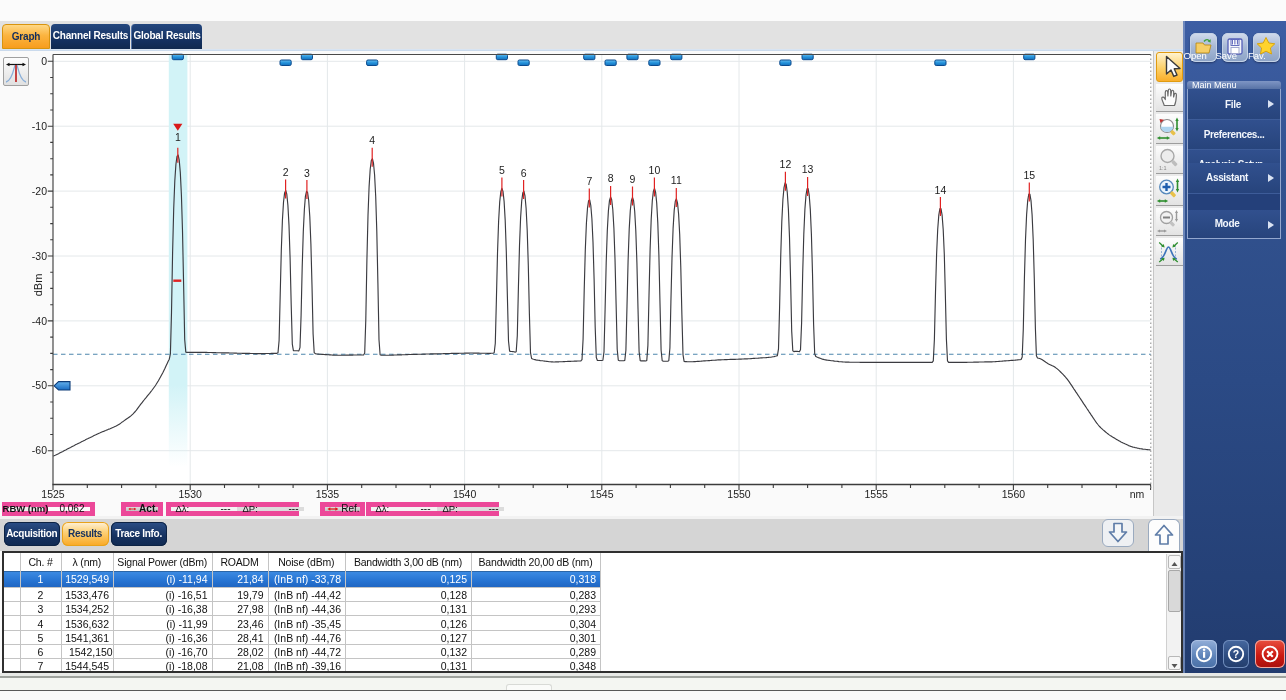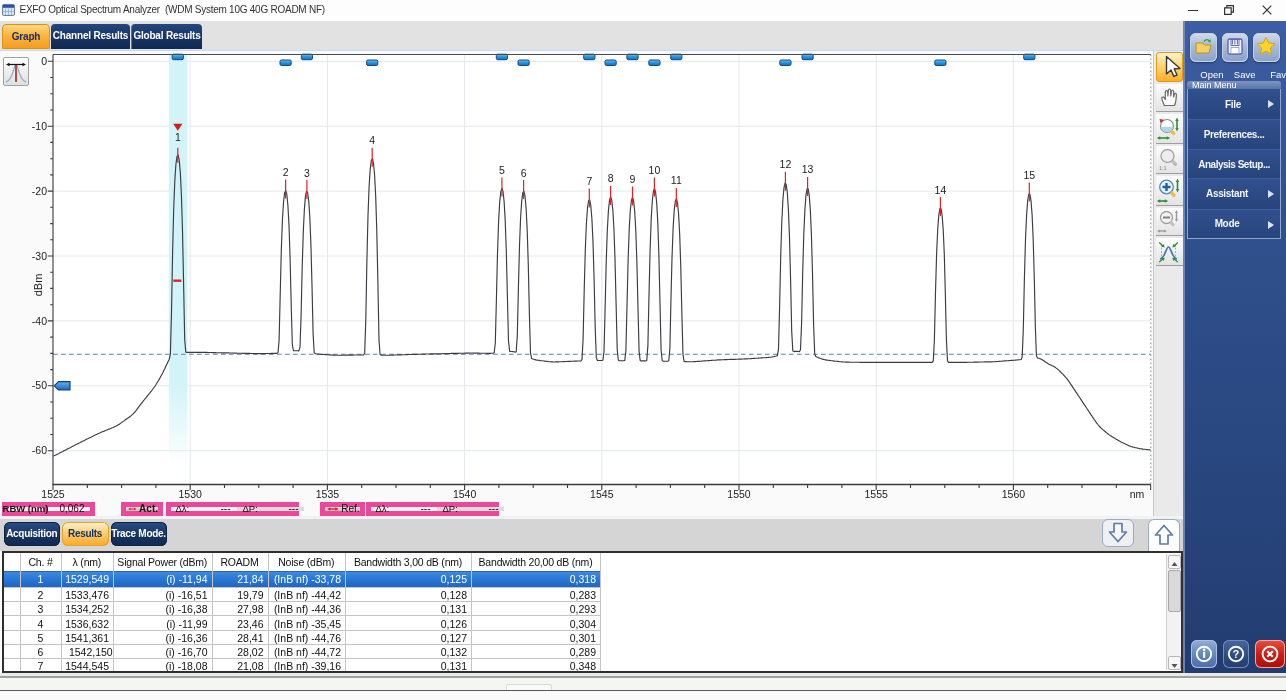--- a/index.html
+++ b/index.html
@@ -38,52 +38,37 @@
 .trow .c{position:absolute;top:0;height:100%;font-size:10.5px;line-height:14px;color:#111}
 .trow.sel .c{color:#fff;line-height:15px}
 .cc{text-align:center}
 .cr{text-align:right}
 
 #rightpanel{left:1183px;top:21px;width:103px;height:653px;
  background:linear-gradient(180deg,#3d5ea4 0%,#32528f 25%,#2b4a85 55%,#254177 85%,#223c6f 100%)}
 #rightpanel .edge{position:absolute;left:0;top:0;width:2px;height:100%;background:#7b93c4;opacity:.8}
 .iconbtn{position:absolute;width:26.5px;height:29px;border-radius:6px;
  background:linear-gradient(#d3dcec,#a9bad6 45%,#8ba2c6);box-shadow:inset 0 0 0 1px #c4d2e6, 0 1px 2px rgba(0,0,20,.4)}
-.iconlbl{position:absolute;top:48px;width:40px;text-align:right;font-size:9.5px;color:#fff}
+.iconlbl{position:absolute;top:29px;width:40px;text-align:left;font-size:9.5px;color:#fff}
 #mmhead{position:absolute;left:4px;top:59.5px;width:94px;height:8.5px;border-radius:3px 3px 0 0;
  background:linear-gradient(#7e95c4,#5873a6);color:#fff;font-size:9px;line-height:8.5px;padding-left:5px}
 #mmbox{position:absolute;left:4px;top:68px;width:94px;height:150px;border:1px solid #93a7ce;border-top:none;
  background:#24407a}
 .mitem{position:absolute;left:0;width:100%;height:30px;border-bottom:1px solid #3d5c99;
  background:linear-gradient(#31508e,#27447c);color:#f2f6fc;font-weight:bold;font-size:10px;
  letter-spacing:-0.35px;text-align:center;line-height:29px}
 .mitem .arr{position:absolute;right:6px;top:11px;width:0;height:0;border-left:6.5px solid #d9e2f2;
  border-top:4px solid transparent;border-bottom:4px solid transparent}
 .bbtn{position:absolute;top:618.5px;width:26px;height:28.5px;border-radius:6px}
 
 .strip{left:0;width:1286px}
 </style></head>
 <body>
 <div id="app">
 
-<div class="abs" id="title">
- <svg class="abs" style="left:2px;top:4px" width="13" height="12" viewBox="0 0 13 12">
-  <rect x="0.5" y="0.5" width="12" height="11" rx="1.5" fill="#d8e6f6" stroke="#70809a"></rect>
-  <rect x="0.8" y="0.8" width="11.4" height="3" fill="#2d4fb4"></rect>
-  <path d="M3.5,4.5 V11 M6.5,4.5 V11 M9.5,4.5 V11 M1,7.5 H12" stroke="#8ab0d8" stroke-width="0.8" fill="none"></path>
- </svg>
- <div class="txt">EXFO Optical Spectrum Analyzer&nbsp; (WDM System 10G 40G ROADM NF)</div>
- <div class="abs" style="left:1188px;top:9.5px;width:10px;height:1.6px;background:#333"></div>
- <svg class="abs" style="left:1224px;top:4.5px" width="10" height="10" viewBox="0 0 10 10">
-  <path d="M2.8,2.6 V0.6 H9.4 V7.2 H7.2 M0.6,2.8 H7.2 V9.4 H0.6 Z" fill="none" stroke="#333" stroke-width="1.2"></path>
- </svg>
- <svg class="abs" style="left:1261.5px;top:4.5px" width="10" height="10" viewBox="0 0 10 10">
-  <path d="M0.7,0.7 L9.3,9.3 M9.3,0.7 L0.7,9.3" stroke="#333" stroke-width="1.2"></path>
- </svg>
-</div>
 
 <div class="abs" id="topstrip"></div>
 <div class="abs ttab orange" style="left:2px;width:48px;line-height:23px;border:1px solid #d8940f">Graph</div>
 <div class="abs ttab blue" style="left:51px;width:79px;line-height:24px;border-left:none">Channel Results</div>
 <div class="abs ttab blue" style="left:131px;width:71px;line-height:24px">Global Results</div>
 <div class="abs" id="tabline"></div>
 
 <div class="abs" id="chartwrap">
 <svg width="1153" height="465" viewBox="0 51 1153 465" style="position:absolute;left:0;top:0">
         <defs>
@@ -277,21 +262,21 @@
           <polygon points="16.4,9.4 17.2,5.9 19.8,8.6" fill="#2f8f2f"></polygon>
    <polygon points="8.6,19.7 7.8,23.1 5.2,20.4" fill="#2f8f2f"></polygon>
           <polygon points="16.4,19.7 17.2,23.1 19.8,20.4" fill="#2f8f2f"></polygon>
   </svg>
  </div>
 </div>
 
 <div class="abs" id="botstrip"></div>
 <div class="abs btab blue" style="left:4px;top:521.5px;width:55.5px">Acquisition</div>
 <div class="abs btab orange" style="left:61.5px;top:521.5px;width:47px;box-shadow:inset 0 0 0 1px #e9a21a">Results</div>
-<div class="abs btab blue" style="left:110.5px;top:521.5px;width:56px">Trace Mode.</div>
+<div class="abs btab blue" style="left:110.5px;top:521.5px;width:56px">Trace Info.</div>
 <div class="abs" style="left:1102px;top:518.5px;width:32px;height:28.5px;border:1px solid #9aaabf;border-radius:6px;background:#eef0f3">
  <svg width="30" height="26" viewBox="0 0 30 26">
         <path d="M11,3.5 H19 V12 H23.5 L15,21.5 L6.5,12 H11 Z" fill="#f4f6f8" stroke="#5f7da8" stroke-width="1.7" stroke-linejoin="round"></path>
       </svg>
 </div>
 <div class="abs" style="left:1147.5px;top:518.5px;width:32px;height:32.5px;border:1px solid #9aaabf;border-bottom:none;border-radius:6px 6px 0 0;background:#fdfdfd">
  <svg width="30" height="29" viewBox="0 0 30 29">
         <path d="M11,24 H19 V15 H23.5 L15,5.5 L6.5,15 H11 Z" fill="#fdfdfd" stroke="#5f7da8" stroke-width="1.7" stroke-linejoin="round"></path>
       </svg>
 </div>
@@ -422,21 +407,21 @@
   </svg>
  </div>
  <div class="iconlbl" style="left:0.5px;">Open</div>
  <div class="iconlbl" style="left:32.5px;">Save</div>
  <div class="iconlbl" style="left:65px;">Fav.</div>
  <div id="mmhead">Main Menu</div>
  <div id="mmbox">
   <div class="mitem" style="top:0;height:31px;line-height:31px"><span style="margin-right:2px">File</span><span class="arr"></span></div>
   <div class="mitem" style="top:31px;height:29.5px">Preferences...</div>
   <div class="mitem" style="top:60.5px;height:29.5px;letter-spacing:-0.5px">Analysis Setup...</div>
-  <div class="mitem" style="top:90px;height:30.5px;line-height:30px"><span style="margin-right:14px">Assistant</span><span class="arr"></span></div>
+  <div class="mitem" style="top:74px;height:30.5px;line-height:30px"><span style="margin-right:14px">Assistant</span><span class="arr"></span></div>
   <div class="mitem" style="top:120.5px;border-bottom:none;height:28.5px;line-height:28px"><span style="margin-right:14px">Mode</span><span class="arr"></span></div>
  </div>
  <div class="bbtn" style="left:8px;background:linear-gradient(#93aed8,#5c82b8 60%,#4a70a6);box-shadow:inset 0 0 0 1px #aabfe2">
   <svg width="26" height="28" viewBox="0 0 26 28">
           <circle cx="13" cy="14" r="7.2" fill="none" stroke="#fff" stroke-width="1.9"></circle>
   <rect x="12" y="11.8" width="2.2" height="6" fill="#fff"></rect>
           <circle cx="13.1" cy="9.8" r="1.3" fill="#fff"></circle>
         </svg>
  </div>
  <div class="bbtn" style="left:40px;background:linear-gradient(#47689f,#2c4a7e 60%,#243e6c);box-shadow:inset 0 0 0 1px #6f8cbc">

